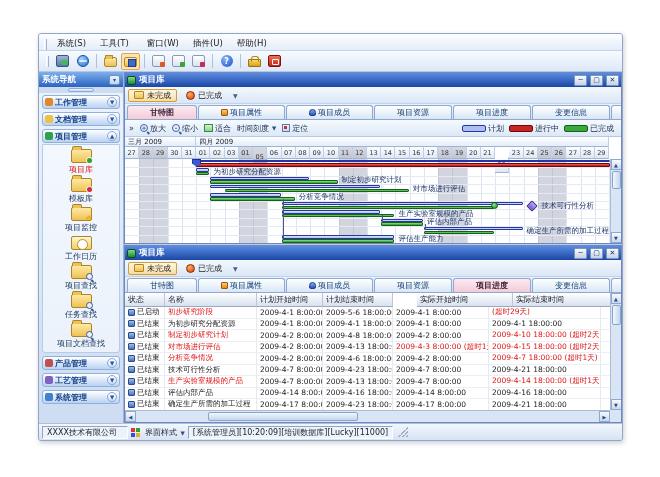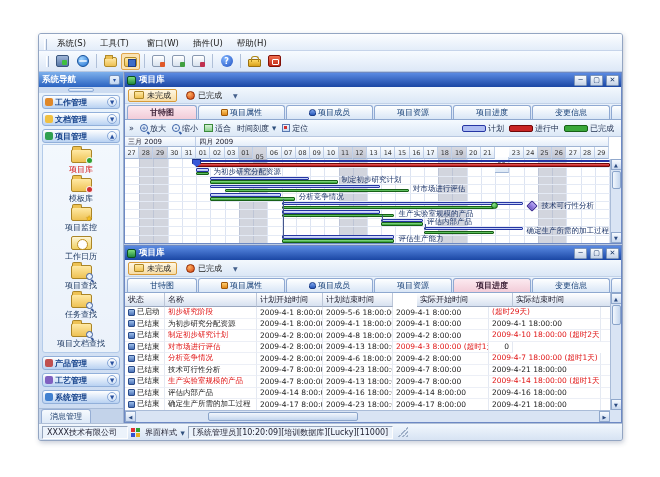--- a/index.html
+++ b/index.html
@@ -259,23 +259,20 @@
             <span class="sec-ico" style="background: rgb(128, 96, 192);"></span>
             <span class="sec-label">工艺管理</span>
             <span class="sec-btn">▼</span>
           </div>
           <div class="sec-head">
             <span class="sec-ico" style="background: rgb(64, 128, 208);"></span>
             <span class="sec-label">系统管理</span>
             <span class="sec-btn">▼</span>
           </div>
         </div>
-      <div class="msg-tabrow">
-        <span class="msg-tab">消息管理</span>
-      </div>
     </div>
     <div class="mdi">
 
       <div class="win win-top">
         <div class="titlebar">
           <span class="title-ic"></span>
           <span class="title-text">项目库</span>
           <span class="winbtn">─</span>
           <span class="winbtn">▢</span>
           <span class="winbtn">✕</span>
@@ -585,20 +582,21 @@
               </div>
               <div class="trow">
                 <span class="td" style="width: 40px;">
                   <span class="st-ic"></span>
                   <span>已结束</span>
                 </span>
                 <span class="td red" style="width: 92px;">对市场进行评估</span>
                 <span class="td" style="width: 66px;">2009-4-2 8:00:00</span>
                 <span class="td" style="width: 70px;">2009-4-13 18:00:00</span>
                 <span class="td red" style="width: 96px;">2009-4-3 8:00:00 (超时1天)</span>
+                <span class="td red" style="width: 112px;">2009-4-15 18:00:00 (超时2天)</span>
                 <span class="td" style="width: 24px; justify-content: flex-end;">0</span>
               </div>
               <div class="trow">
                 <span class="td" style="width: 40px;">
                   <span class="st-ic"></span>
                   <span>已结束</span>
                 </span>
                 <span class="td red" style="width: 92px;">分析竞争情况</span>
                 <span class="td" style="width: 66px;">2009-4-2 8:00:00</span>
                 <span class="td" style="width: 70px;">2009-4-6 18:00:00</span>

